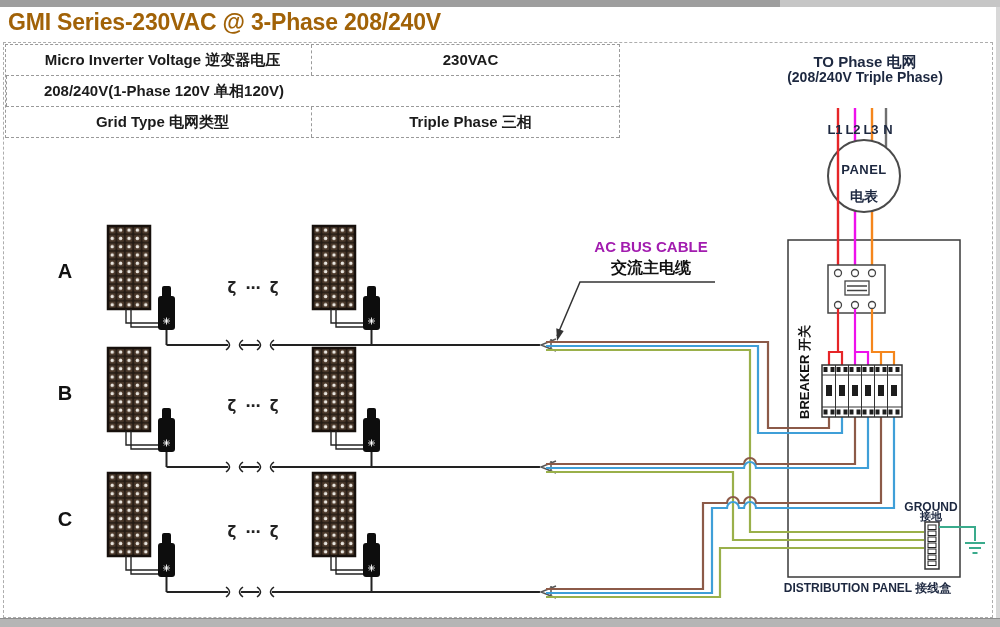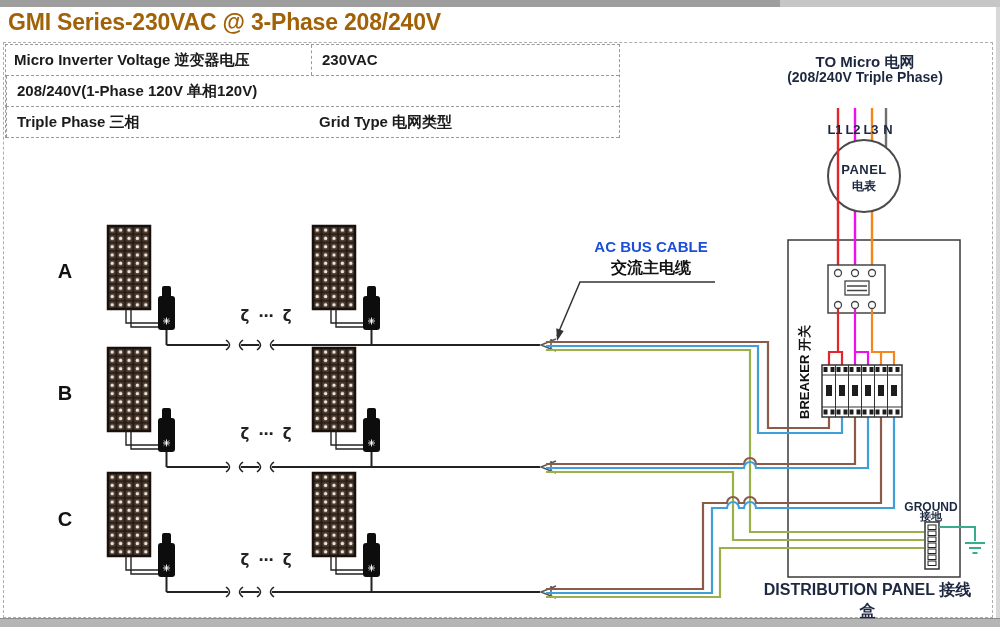--- a/index.html
+++ b/index.html
@@ -16,41 +16,41 @@
     border-top:1px solid #8d8d8d;z-index:4;}
   .strip-right{right:0;top:0;width:4px;height:627px;background:#d8d8d8;z-index:1;}
   .page-border{left:3px;top:42px;width:988px;height:574px;
     border:1px dashed #adadad;z-index:1;}
   
   .title{left:8px;top:9px;font-size:23px;font-weight:bold;color:#a16207;
     letter-spacing:-0.2px;z-index:5;}
   
   .spec-table{left:5px;top:44px;width:613px;z-index:5;
     border:1px dashed #9a9a9a;border-bottom:none;}
-  .spec-row{display:grid;grid-template-columns:305px 1fr;border-bottom:1px dashed #9a9a9a;}
+  .spec-row{display:grid;grid-template-columns:305px 1fr;border-bottom:1px dashed #9a9a9a;text-align:center;}
   .spec-cell{height:30px;line-height:30px;font-size:15px;font-weight:bold;color:#1b1b1b;
     padding-left:8px;white-space:nowrap;overflow:hidden;}
   .spec-cell.value{border-left:1px dashed #9a9a9a;padding-left:10px;}
   
   .lbl{z-index:5;font-weight:bold;color:#1d2840;text-align:center;}
   .togrid1{left:760px;top:53px;width:210px;font-size:15px;}
   .togrid2{left:752px;top:69px;width:226px;font-size:14px;}
   .phase{top:102px;width:20px;font-size:13px;margin-top:20px;}
   .meter1{left:824px;top:162px;width:80px;font-size:13px;letter-spacing:.5px;}
-  .meter2{left:824px;top:178px;width:80px;font-size:12px;}
+  .meter2{left:824px;top:188px;width:80px;font-size:14px;}
   .breaker-lbl{left:736px;top:362px;width:140px;height:20px;font-size:13px;color:#111;
     transform:rotate(-90deg);transform-origin:center;}
-  .acbus1{left:556px;top:238px;width:190px;font-size:15px;color:#1d4ed8;}
+  .acbus1{left:556px;top:238px;width:190px;font-size:15px;color:#a21caf;}
   .acbus2{left:556px;top:258px;width:190px;font-size:16px;color:#111;}
   .ground1{left:896px;top:500px;width:70px;font-size:12px;}
   .ground2{left:896px;top:509px;width:70px;font-size:11px;}
-  .dist-lbl{left:760px;top:580px;width:215px;font-size:16px;}
+  .dist-lbl{left:760px;top:580px;width:215px;font-size:12px;}
   .rowlbl{width:30px;font-size:20px;color:#111;}
-  .repeat{left:227px;width:80px;font-size:15px;color:#222;letter-spacing:2px;
-    font-family:"DejaVu Sans",sans-serif;margin-top:28px;}
+  .repeat{left:214px;width:80px;font-size:15px;color:#222;letter-spacing:2px;
+    font-family:"DejaVu Sans",sans-serif;}
   svg.wiring{left:0;top:0;z-index:2;}
 </style>
 </head>
 <body>
 
 <div class="abs strip-top"></div>
 <div class="abs strip-bottom"></div>
 <div class="abs strip-right"></div>
 <div class="abs page-border"></div>
 
@@ -58,22 +58,22 @@
 
 <div class="abs spec-table">
   <div class="spec-row">
     <div class="spec-cell">Micro Inverter Voltage 逆变器电压</div>
     <div class="spec-cell value">230VAC</div>
   </div>
   <div class="spec-row">
     <div class="spec-cell value">208/240V(1-Phase 120V 单相120V)</div>
   </div>
   <div class="spec-row">
+    <div class="spec-cell">Grid Type 电网类型</div>
     <div class="spec-cell value">Triple Phase 三相</div>
-    <div class="spec-cell">Grid Type 电网类型</div>
   </div>
 </div>
 
 <svg class="abs wiring" width="1000" height="627" viewBox="0 0 1000 627">
   <defs>
     <pattern id="cells" width="8.4" height="8.3" patternUnits="userSpaceOnUse">
       <rect width="8.4" height="8.3" fill="#241b14"></rect>
       <rect x="0.8" y="0.8" width="6.8" height="6.7" rx="1" fill="#4a382a"></rect>
       <circle cx="4.2" cy="4.1" r="1.7" fill="#e9e5df"></circle>
     </pattern>
@@ -218,21 +218,21 @@
     <path d="M939,527 H975 V541"></path>
     <path d="M965,543 H985 M969,548 H981 M972.5,553 H977.5"></path>
   </g>
 
   <g>
     <path d="M715,282 H580 L557,336" fill="none" stroke="#333" stroke-width="1.5"></path>
     <polygon points="557,341 563.7,331.1 556.3,328.3" fill="#333"></polygon>
   </g>
 </svg>
 
-<div class="abs lbl togrid1">TO Micro 电网</div>
+<div class="abs lbl togrid1">TO Phase 电网</div>
 <div class="abs lbl togrid2">(208/240V Triple Phase)</div>
 <div class="abs lbl phase" style="left:825px;">L1</div>
 <div class="abs lbl phase" style="left:843px;">L2</div>
 <div class="abs lbl phase" style="left:861px;">L3</div>
 <div class="abs lbl phase" style="left:878px;">N</div>
 <div class="abs lbl meter1">PANEL</div>
 <div class="abs lbl meter2">电表</div>
 <div class="abs lbl breaker-lbl">BREAKER 开关</div>
 <div class="abs lbl acbus1">AC BUS CABLE</div>
 <div class="abs lbl acbus2">交流主电缆</div>

